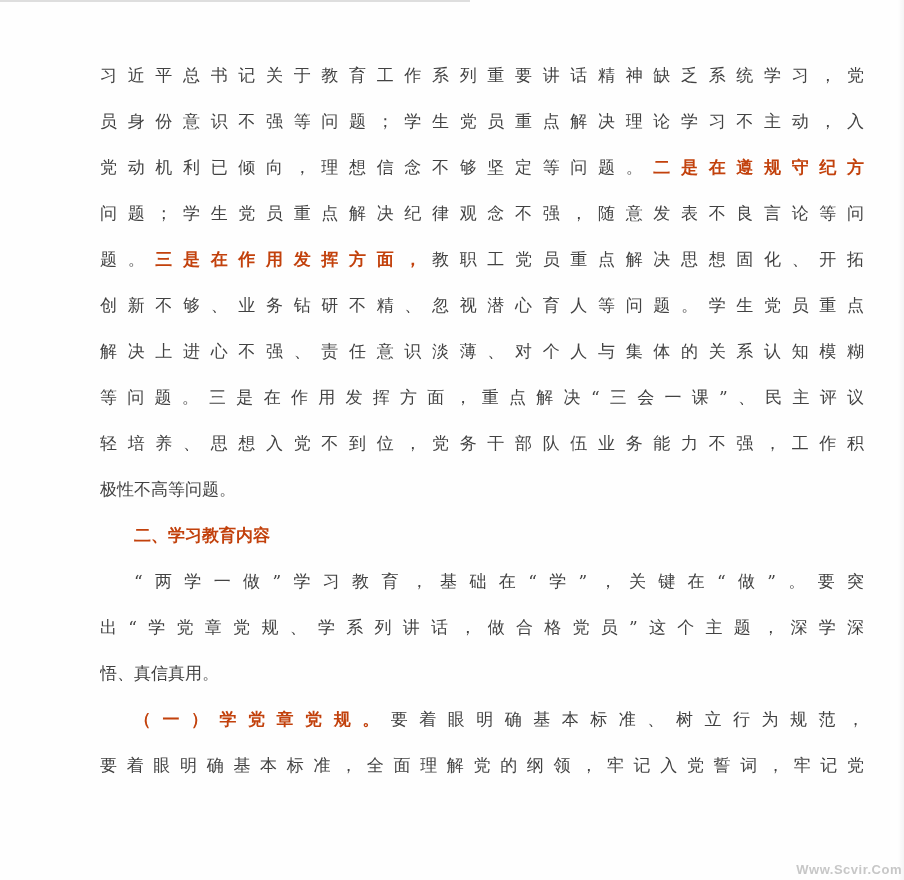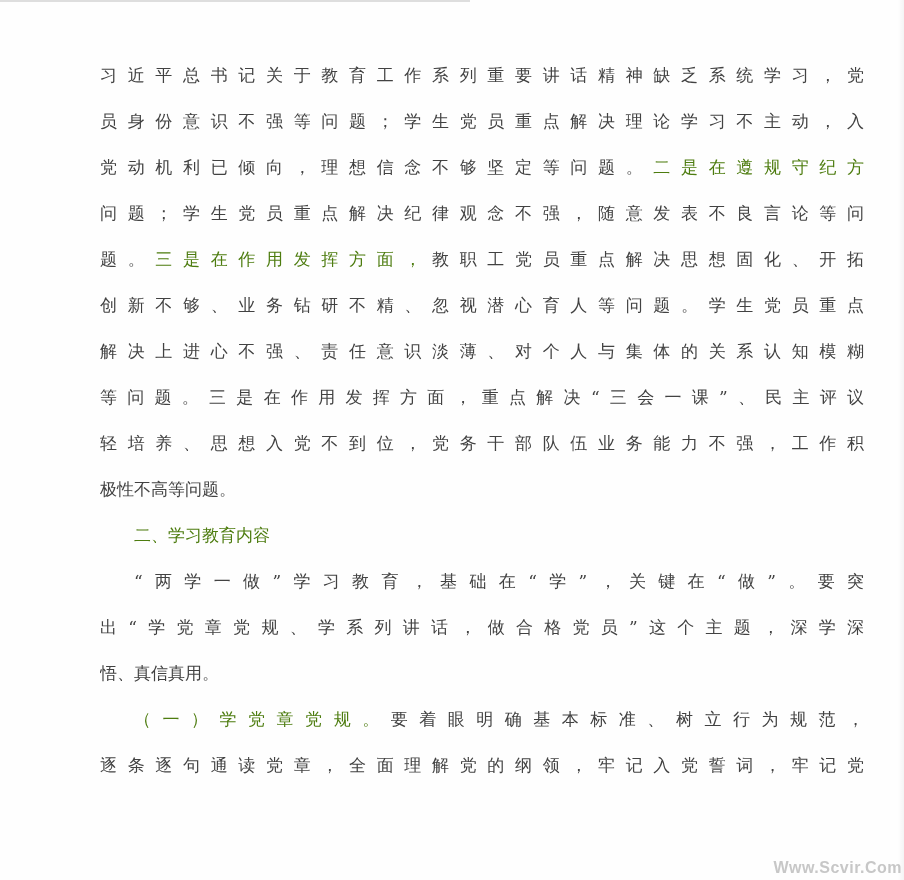--- a/index.html
+++ b/index.html
@@ -45,30 +45,30 @@
     overflow: hidden;
   }
   .line.fill {
     text-align-last: justify;
   }
   .line.indent {
     text-indent: 2em;
   }
   .line .b,
   .line.heading span {
-    font-weight: normal;
-    color: #4d7c0f;
+    font-weight: bold;
+    color: #c2410c;
   }
   .watermark {
     position: absolute;
     right: 2px;
     bottom: 3px;
     font-family: "Liberation Sans", "DejaVu Sans", sans-serif;
     font-weight: bold;
-    font-size: 16px;
+    font-size: 13px;
     letter-spacing: 0.5px;
     color: #c7c7c7;
   }
 </style>
 </head>
 <body>
 
 <div class="page">
   <div class="scan-edge-top"></div>
   <div class="scan-edge-right"></div>
@@ -81,16 +81,16 @@
       <div class="line fill"><span>创新不够、业务钻研不精、忽视潜心育人等问题。学生党员重点</span></div>
       <div class="line fill"><span>解决上进心不强、责任意识淡薄、对个人与集体的关系认知模糊</span></div>
       <div class="line fill"><span>等问题。三是在作用发挥方面，重点解决“三会一课”、民主评议</span></div>
       <div class="line fill"><span>轻培养、思想入党不到位，党务干部队伍业务能力不强，工作积</span></div>
       <div class="line"><span>极性不高等问题。</span></div>
       <div class="line indent heading"><span class="b">二、学习教育内容</span></div>
       <div class="line fill indent"><span>“两学一做”学习教育，基础在“学”，关键在“做”。要突</span></div>
       <div class="line fill"><span>出“学党章党规、学系列讲话，做合格党员”这个主题，深学深</span></div>
       <div class="line"><span>悟、真信真用。</span></div>
       <div class="line fill indent"><span class="b">（一）学党章党规。</span><span>要着眼明确基本标准、树立行为规范，</span></div>
-      <div class="line fill"><span>逐条逐句通读党章，全面理解党的纲领，牢记入党誓词，牢记党</span></div>
+      <div class="line fill"><span>要着眼明确基本标准，全面理解党的纲领，牢记入党誓词，牢记党</span></div>
     </div>
   <div class="watermark">Www.Scvir.Com</div>
 </div>
 
 </body></html>

